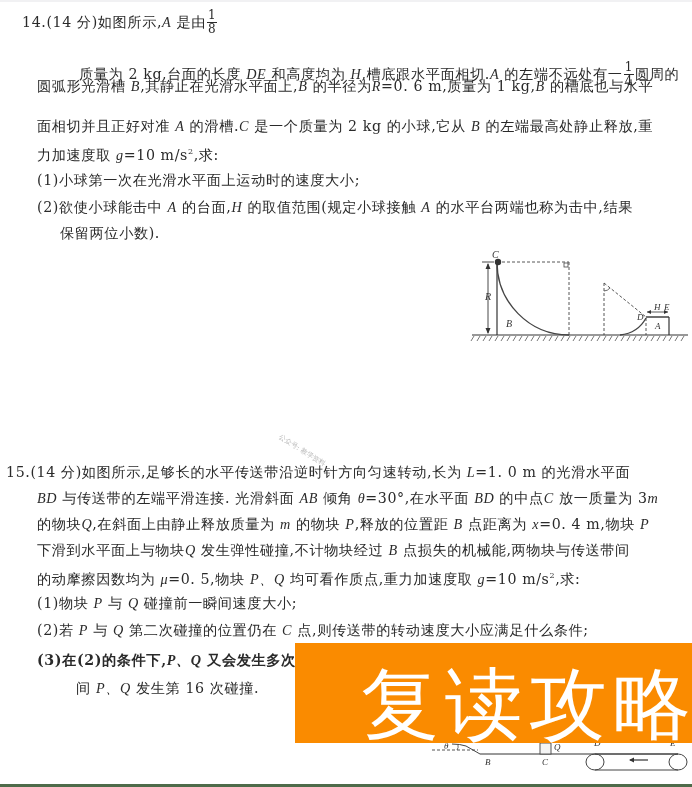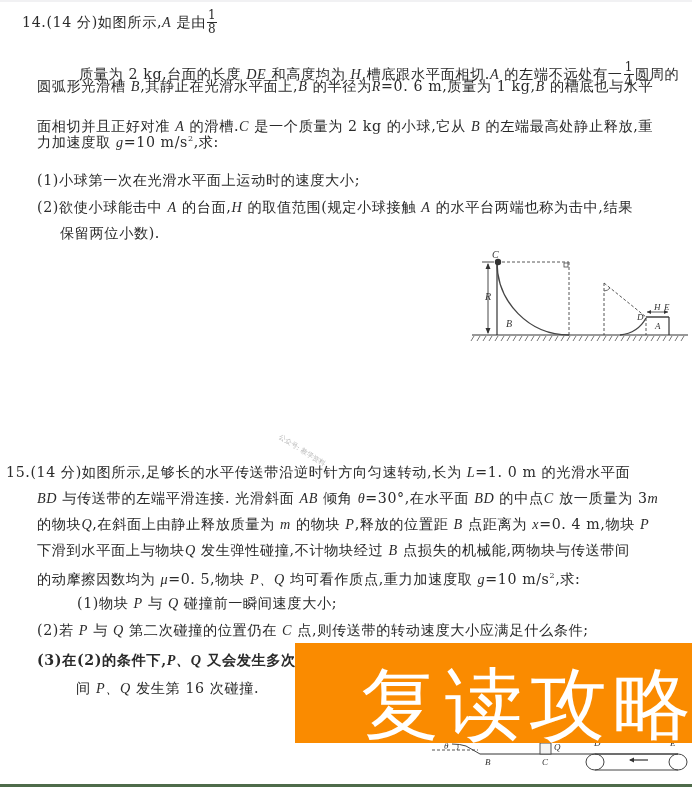--- a/index.html
+++ b/index.html
@@ -53,21 +53,21 @@
   </div>
   <div class="line" style="left:37px; top:61px;margin-left:42px;">
     <span>质量为 2 kg,台面的长度 </span><span class="it">DE</span><span> 和高度均为 </span><span class="it">H</span><span>,槽底跟水平面相切.</span><span class="it">A</span><span> 的左端不远处有一</span><span class="frac"><span class="num">1</span><span class="den">4</span></span><span>圆周的</span>
   </div>
   <div class="line" style="left:37px; top:77px;">
     <span>圆弧形光滑槽 </span><span class="it">B</span><span>,其静止在光滑水平面上,</span><span class="it">B</span><span> 的半径为</span><span class="it">R</span><span>=0. 6 m,质量为 1 kg,</span><span class="it">B</span><span> 的槽底也与水平</span>
   </div>
   <div class="line" style="left:37px; top:117px;">
     <span>面相切并且正好对准 </span><span class="it">A</span><span> 的滑槽.</span><span class="it">C</span><span> 是一个质量为 2 kg 的小球,它从 </span><span class="it">B</span><span> 的左端最高处静止释放,重</span>
   </div>
-  <div class="line" style="left:37px; top:130px;">
+  <div class="line" style="left:37px; top:143px;">
     <span>力加速度取 </span><span class="it">g</span><span>=10 m/s</span><sup>2</sup><span>,求:</span>
   </div>
   <div class="line" style="left:37px; top:171px;">
     <span>(1)小球第一次在光滑水平面上运动时的速度大小;</span>
   </div>
   <div class="line" style="left:37px; top:198px;">
     <span>(2)欲使小球能击中 </span><span class="it">A</span><span> 的台面,</span><span class="it">H</span><span> 的取值范围(规定小球接触 </span><span class="it">A</span><span> 的水平台两端也称为击中,结果</span>
   </div>
   <div class="line" style="left:60px; top:224px;">
     <span>保留两位小数).</span>
@@ -159,21 +159,21 @@
   </div>
   <div class="line" style="left:37px; top:515px;">
     <span>的物块</span><span class="it">Q</span><span>,在斜面上由静止释放质量为 </span><span class="it">m</span><span> 的物块 </span><span class="it">P</span><span>,释放的位置距 </span><span class="it">B</span><span> 点距离为 </span><span class="it">x</span><span>=0. 4 m,物块 </span><span class="it">P</span>
   </div>
   <div class="line" style="left:37px; top:541px;">
     <span>下滑到水平面上与物块</span><span class="it">Q</span><span> 发生弹性碰撞,不计物块经过 </span><span class="it">B</span><span> 点损失的机械能,两物块与传送带间</span>
   </div>
   <div class="line" style="left:37px; top:567px;">
     <span>的动摩擦因数均为 </span><span class="it">μ</span><span>=0. 5,物块 </span><span class="it">P、Q</span><span> 均可看作质点,重力加速度取 </span><span class="it">g</span><span>=10 m/s</span><sup>2</sup><span>,求:</span>
   </div>
-  <div class="line" style="left:37px; top:594px;margin-left:40px;">
+  <div class="line" style="left:37px; top:594px;">
     <span>(1)物块 </span><span class="it">P</span><span> 与 </span><span class="it">Q</span><span> 碰撞前一瞬间速度大小;</span>
   </div>
   <div class="line" style="left:37px; top:621px;">
     <span>(2)若 </span><span class="it">P</span><span> 与 </span><span class="it">Q</span><span> 第二次碰撞的位置仍在 </span><span class="it">C</span><span> 点,则传送带的转动速度大小应满足什么条件;</span>
   </div>
   <div class="line" style="left:37px; top:651px;font-weight:bold;">
     <span>(3)在(2)的条件下,</span><span class="it">P、Q</span><span> 又会发生多次</span>
   </div>
   <div class="line" style="left:76px; top:679px;">
     <span>间 </span><span class="it">P、Q</span><span> 发生第 16 次碰撞.</span>

